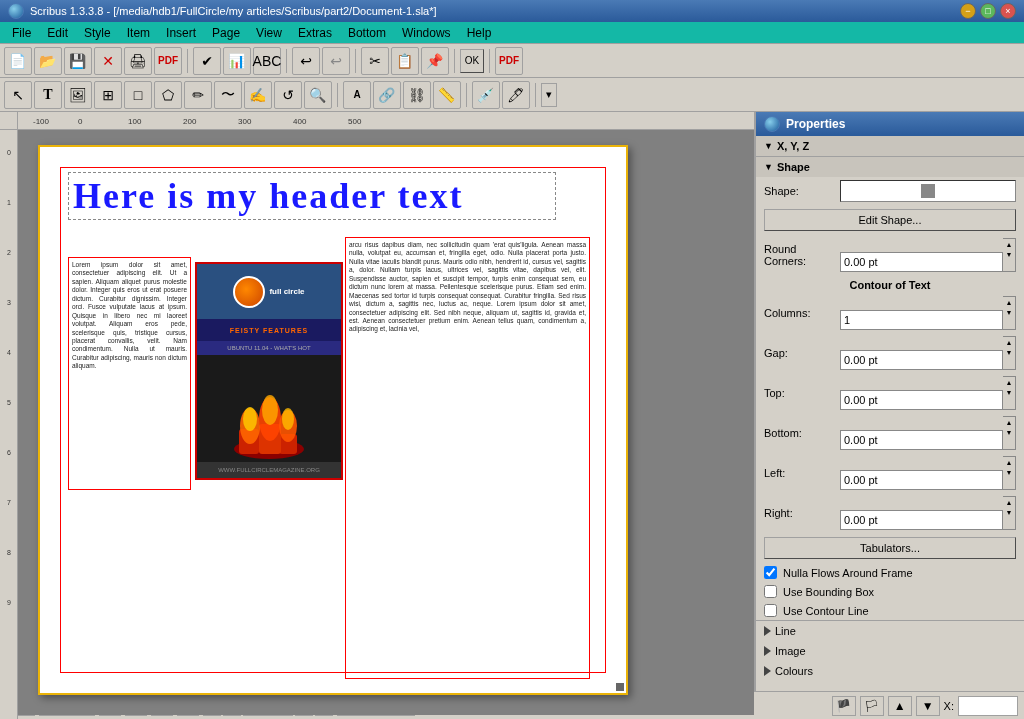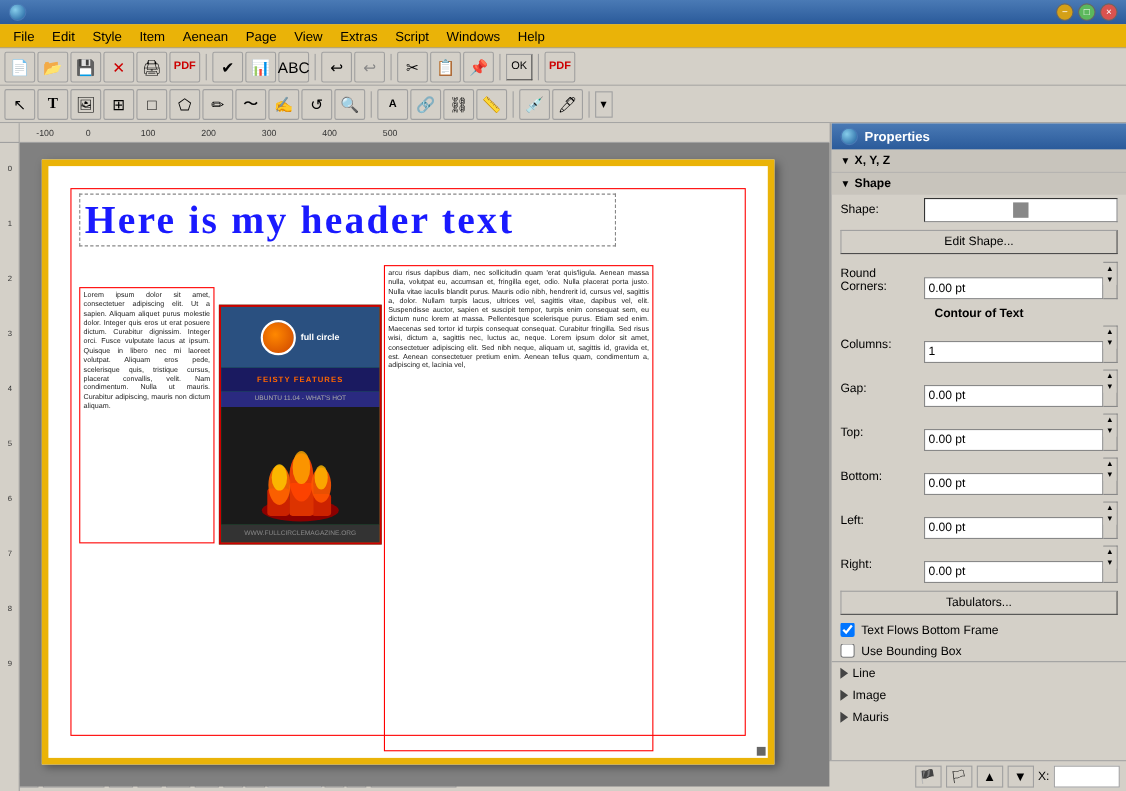--- a/index.html
+++ b/index.html
@@ -18,21 +18,21 @@
     }
     #titlebar-left { display: flex; align-items: center; gap: 6px; }
     #titlebar-right { display: flex; gap: 4px; }
     .title-btn { width: 16px; height: 16px; border-radius: 50%; border: 1px solid #666; display: flex; align-items: center; justify-content: center; font-size: 9px; cursor: pointer; }
     .title-btn.close { background: #d9534f; }
     .title-btn.min { background: #d4a017; }
     .title-btn.max { background: #5cb85c; }
 
     
     #menubar {
-      background: #eab308;
+      background: #14b8a6;
       height: 22px;
       display: flex;
       align-items: center;
       border-bottom: 1px solid #a0a0a0;
       padding: 0 4px;
     }
     .menu-item {
       padding: 2px 8px;
       cursor: pointer;
       font-size: 12px;
@@ -72,24 +72,24 @@
       width: 100%;
       height: calc(100% - 18px);
       overflow: hidden;
     }
 
     
     #document-page {
       position: absolute;
       top: 15px;
       left: 20px;
-      width: 666px;
+      width: 590px;
       height: 550px;
       background: white;
-      border: 6px solid #eab308;
+      border: 2px solid #eab308;
       box-shadow: 3px 3px 8px rgba(0,0,0,0.4);
     }
 
     
     #header-frame {
       position: absolute;
       top: 25px;
       left: 28px;
       width: 488px;
       height: 48px;
@@ -106,23 +106,22 @@
     }
 
     
     #image-frame {
       position: absolute;
       top: 115px;
       left: 155px;
       width: 148px;
       height: 218px;
       border: 2px solid #c00;
-      background: #15803d;
+      background: #3b82f6;
       overflow: hidden;
-      margin-top: 11px;
     }
     .img-placeholder {
       width: 100%;
       height: 100%;
       display: flex;
       flex-direction: column;
       align-items: center;
     }
     .img-top {
       width: 100%;
@@ -416,38 +415,39 @@
       border-bottom: 1px solid #a0a0a0;
       gap: 2px;
     }
   </style>
 </head>
 <body>
 
 <div id="titlebar">
   <div id="titlebar-left">
     <div class="props-globe"></div>
+    <span>Scribus 1.3.3.8 - [/media/hdb1/FullCircle/my articles/Scribus/part2/Document-1.sla*]</span>
   </div>
   <div id="titlebar-right">
     <div class="title-btn min">−</div>
     <div class="title-btn max">□</div>
     <div class="title-btn close">×</div>
   </div>
 </div>
 
 <div id="menubar">
   <span class="menu-item">File</span>
   <span class="menu-item">Edit</span>
   <span class="menu-item">Style</span>
   <span class="menu-item">Item</span>
-  <span class="menu-item">Aenean</span>
+  <span class="menu-item">Insert</span>
   <span class="menu-item">Page</span>
   <span class="menu-item">View</span>
   <span class="menu-item">Extras</span>
-  <span class="menu-item">Script</span>
+  <span class="menu-item">Bottom</span>
   <span class="menu-item">Windows</span>
   <span class="menu-item">Help</span>
 </div>
 
 <div class="toolbar-row">
   <div class="tb-btn">📄</div>
   <div class="tb-btn">📂</div>
   <div class="tb-btn">💾</div>
   <div class="tb-btn" style="color:#c00;">✕</div>
   <div class="tb-btn">🖨</div>
@@ -697,41 +697,45 @@
           </div>
         </div>
       </div>
 
       <div class="props-full-btn">
         <span>Tabulators...</span>
       </div>
 
       <div class="checkbox-row">
         <input type="checkbox" checked="" style="">
-        <span class="checkbox-label">Text Flows Bottom Frame</span>
+        <span class="checkbox-label">Nulla Flows Around Frame</span>
       </div>
 
       <div class="checkbox-row">
         <input type="checkbox" style="">
         <span class="checkbox-label">Use Bounding Box</span>
       </div>
 
+      <div class="checkbox-row">
+        <input type="checkbox" style="">
+        <span class="checkbox-label">Use Contour Line</span>
+      </div>
     </div>
 
     <div class="section-collapsed">
       <div class="triangle-right"></div>
       <span>Line</span>
     </div>
     <div class="section-collapsed">
       <div class="triangle-right"></div>
       <span>Image</span>
     </div>
     <div class="section-collapsed">
       <div class="triangle-right"></div>
-      <span>Mauris</span>
+      <span>Colours</span>
     </div>
   </div>
 </div>
 
 <div id="statusbar">
   <div class="status-dropdown">
     <span>pt</span>
     <span>▾</span>
   </div>
 

